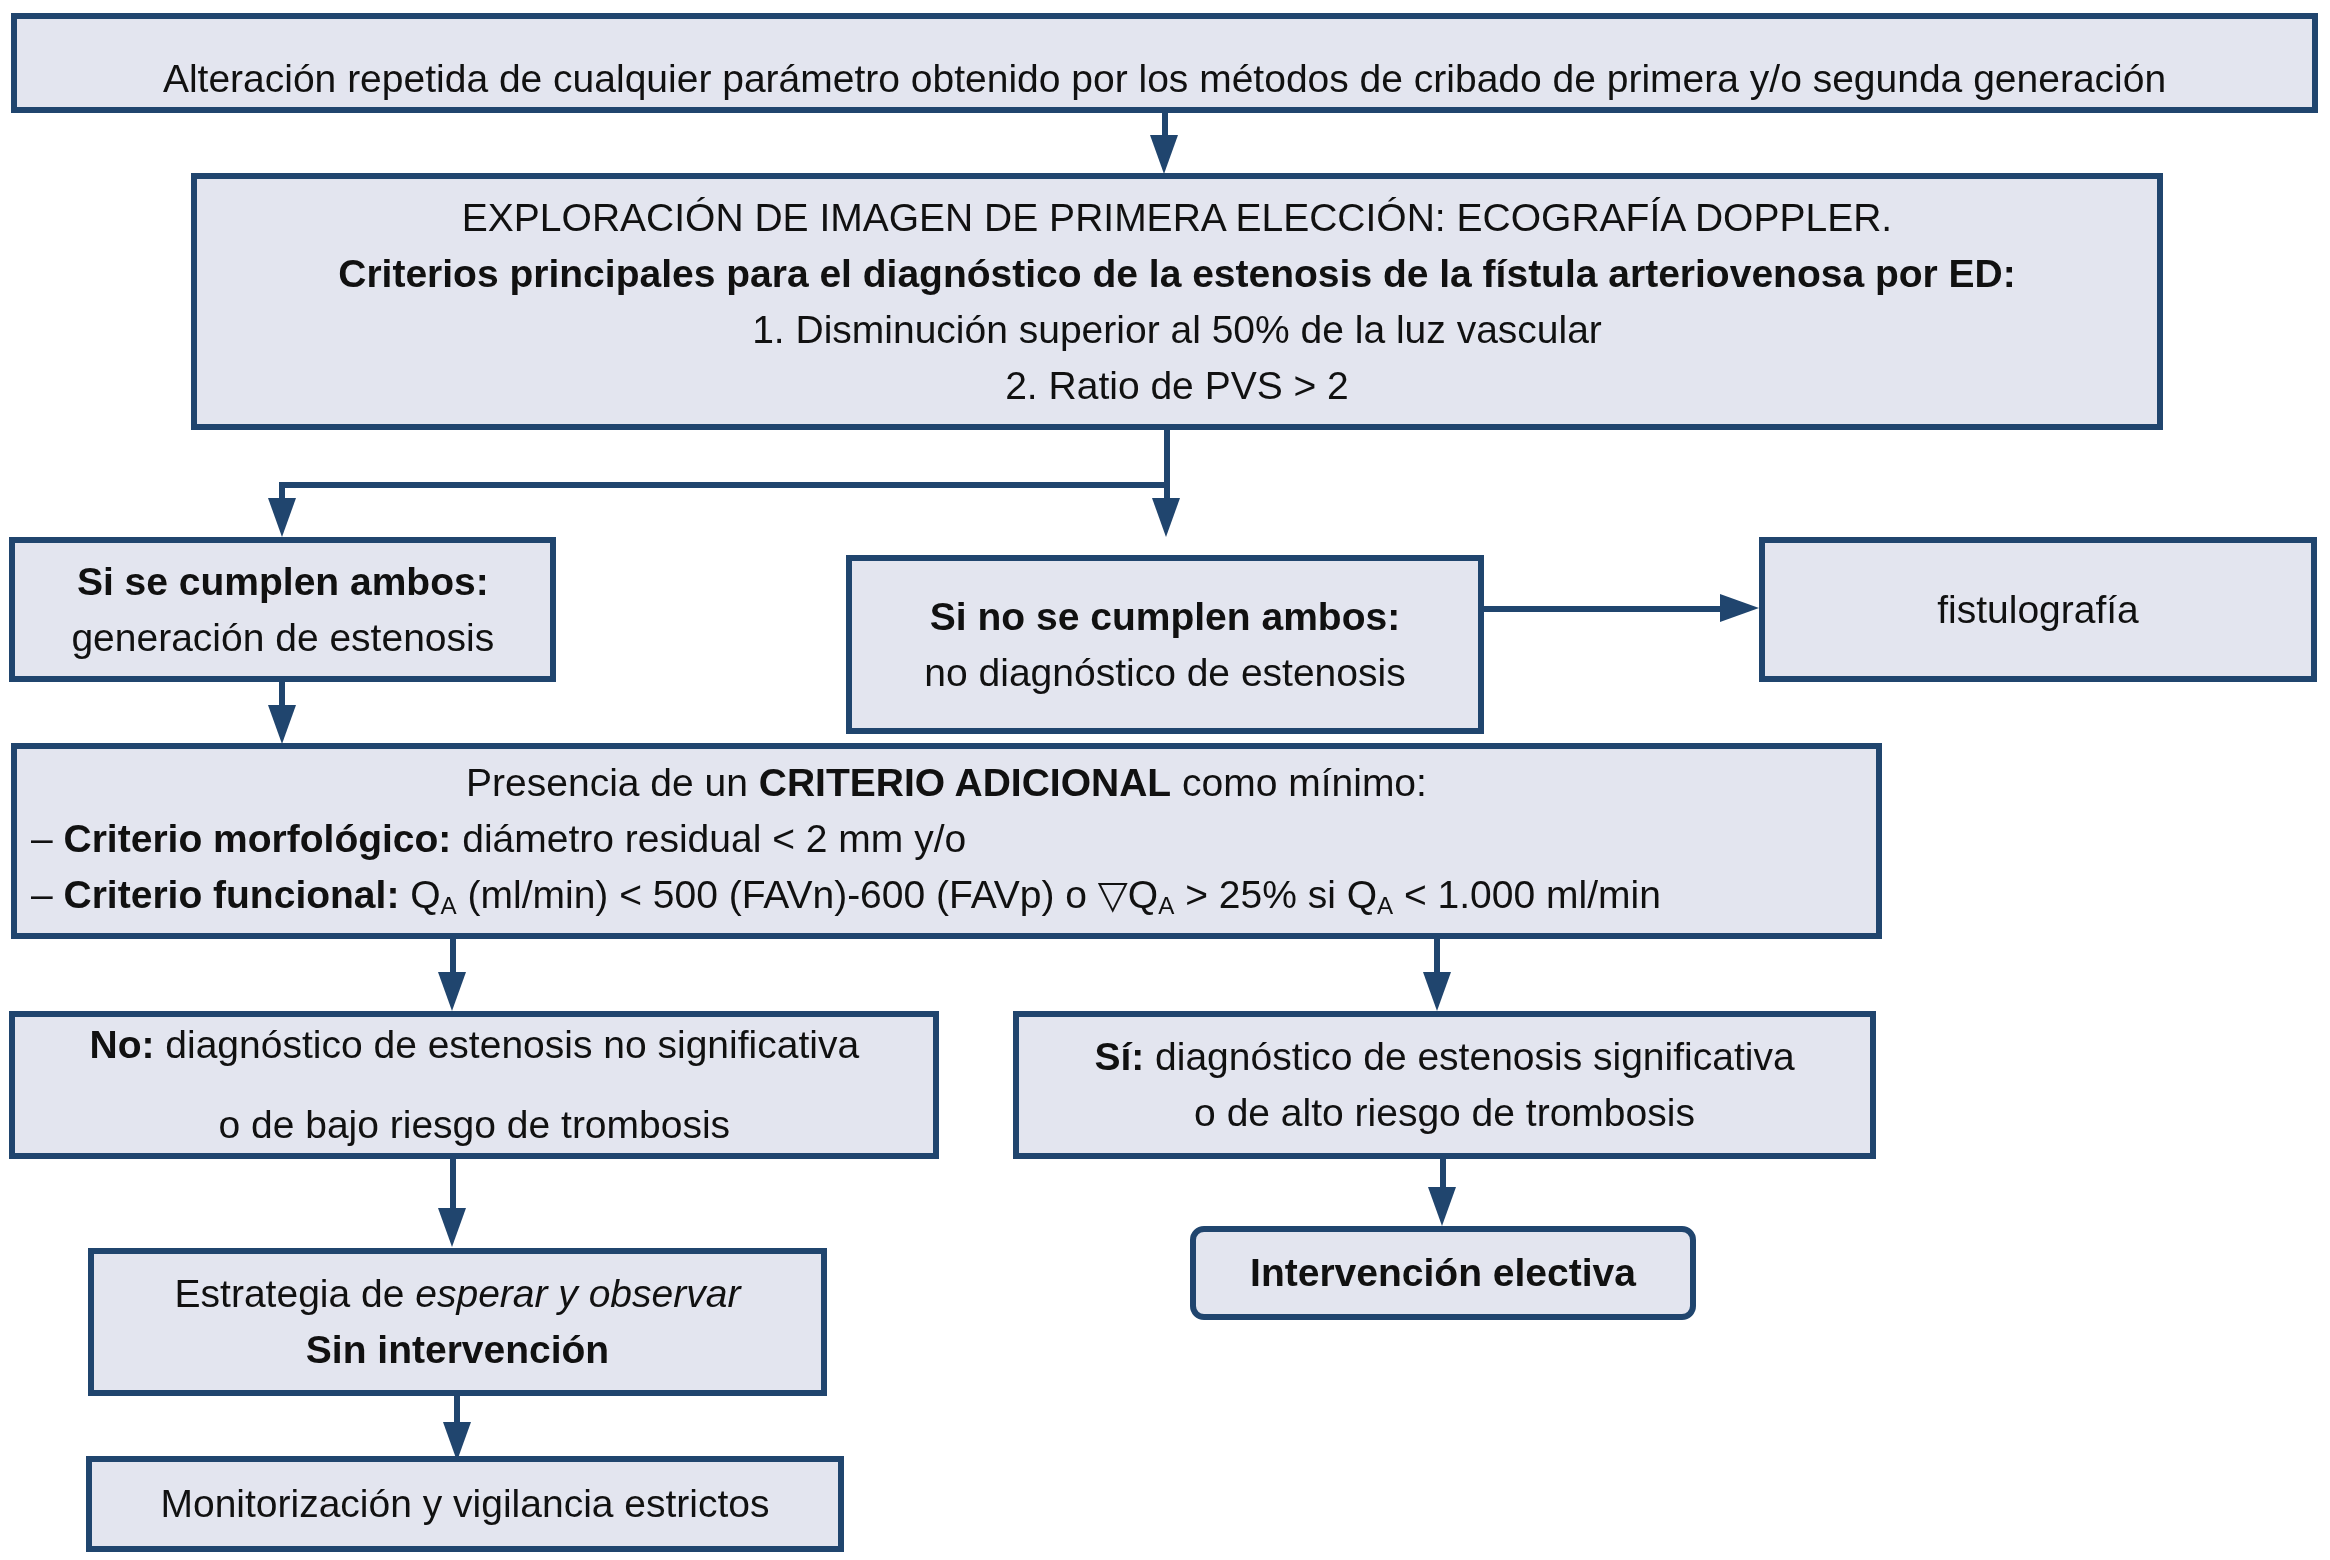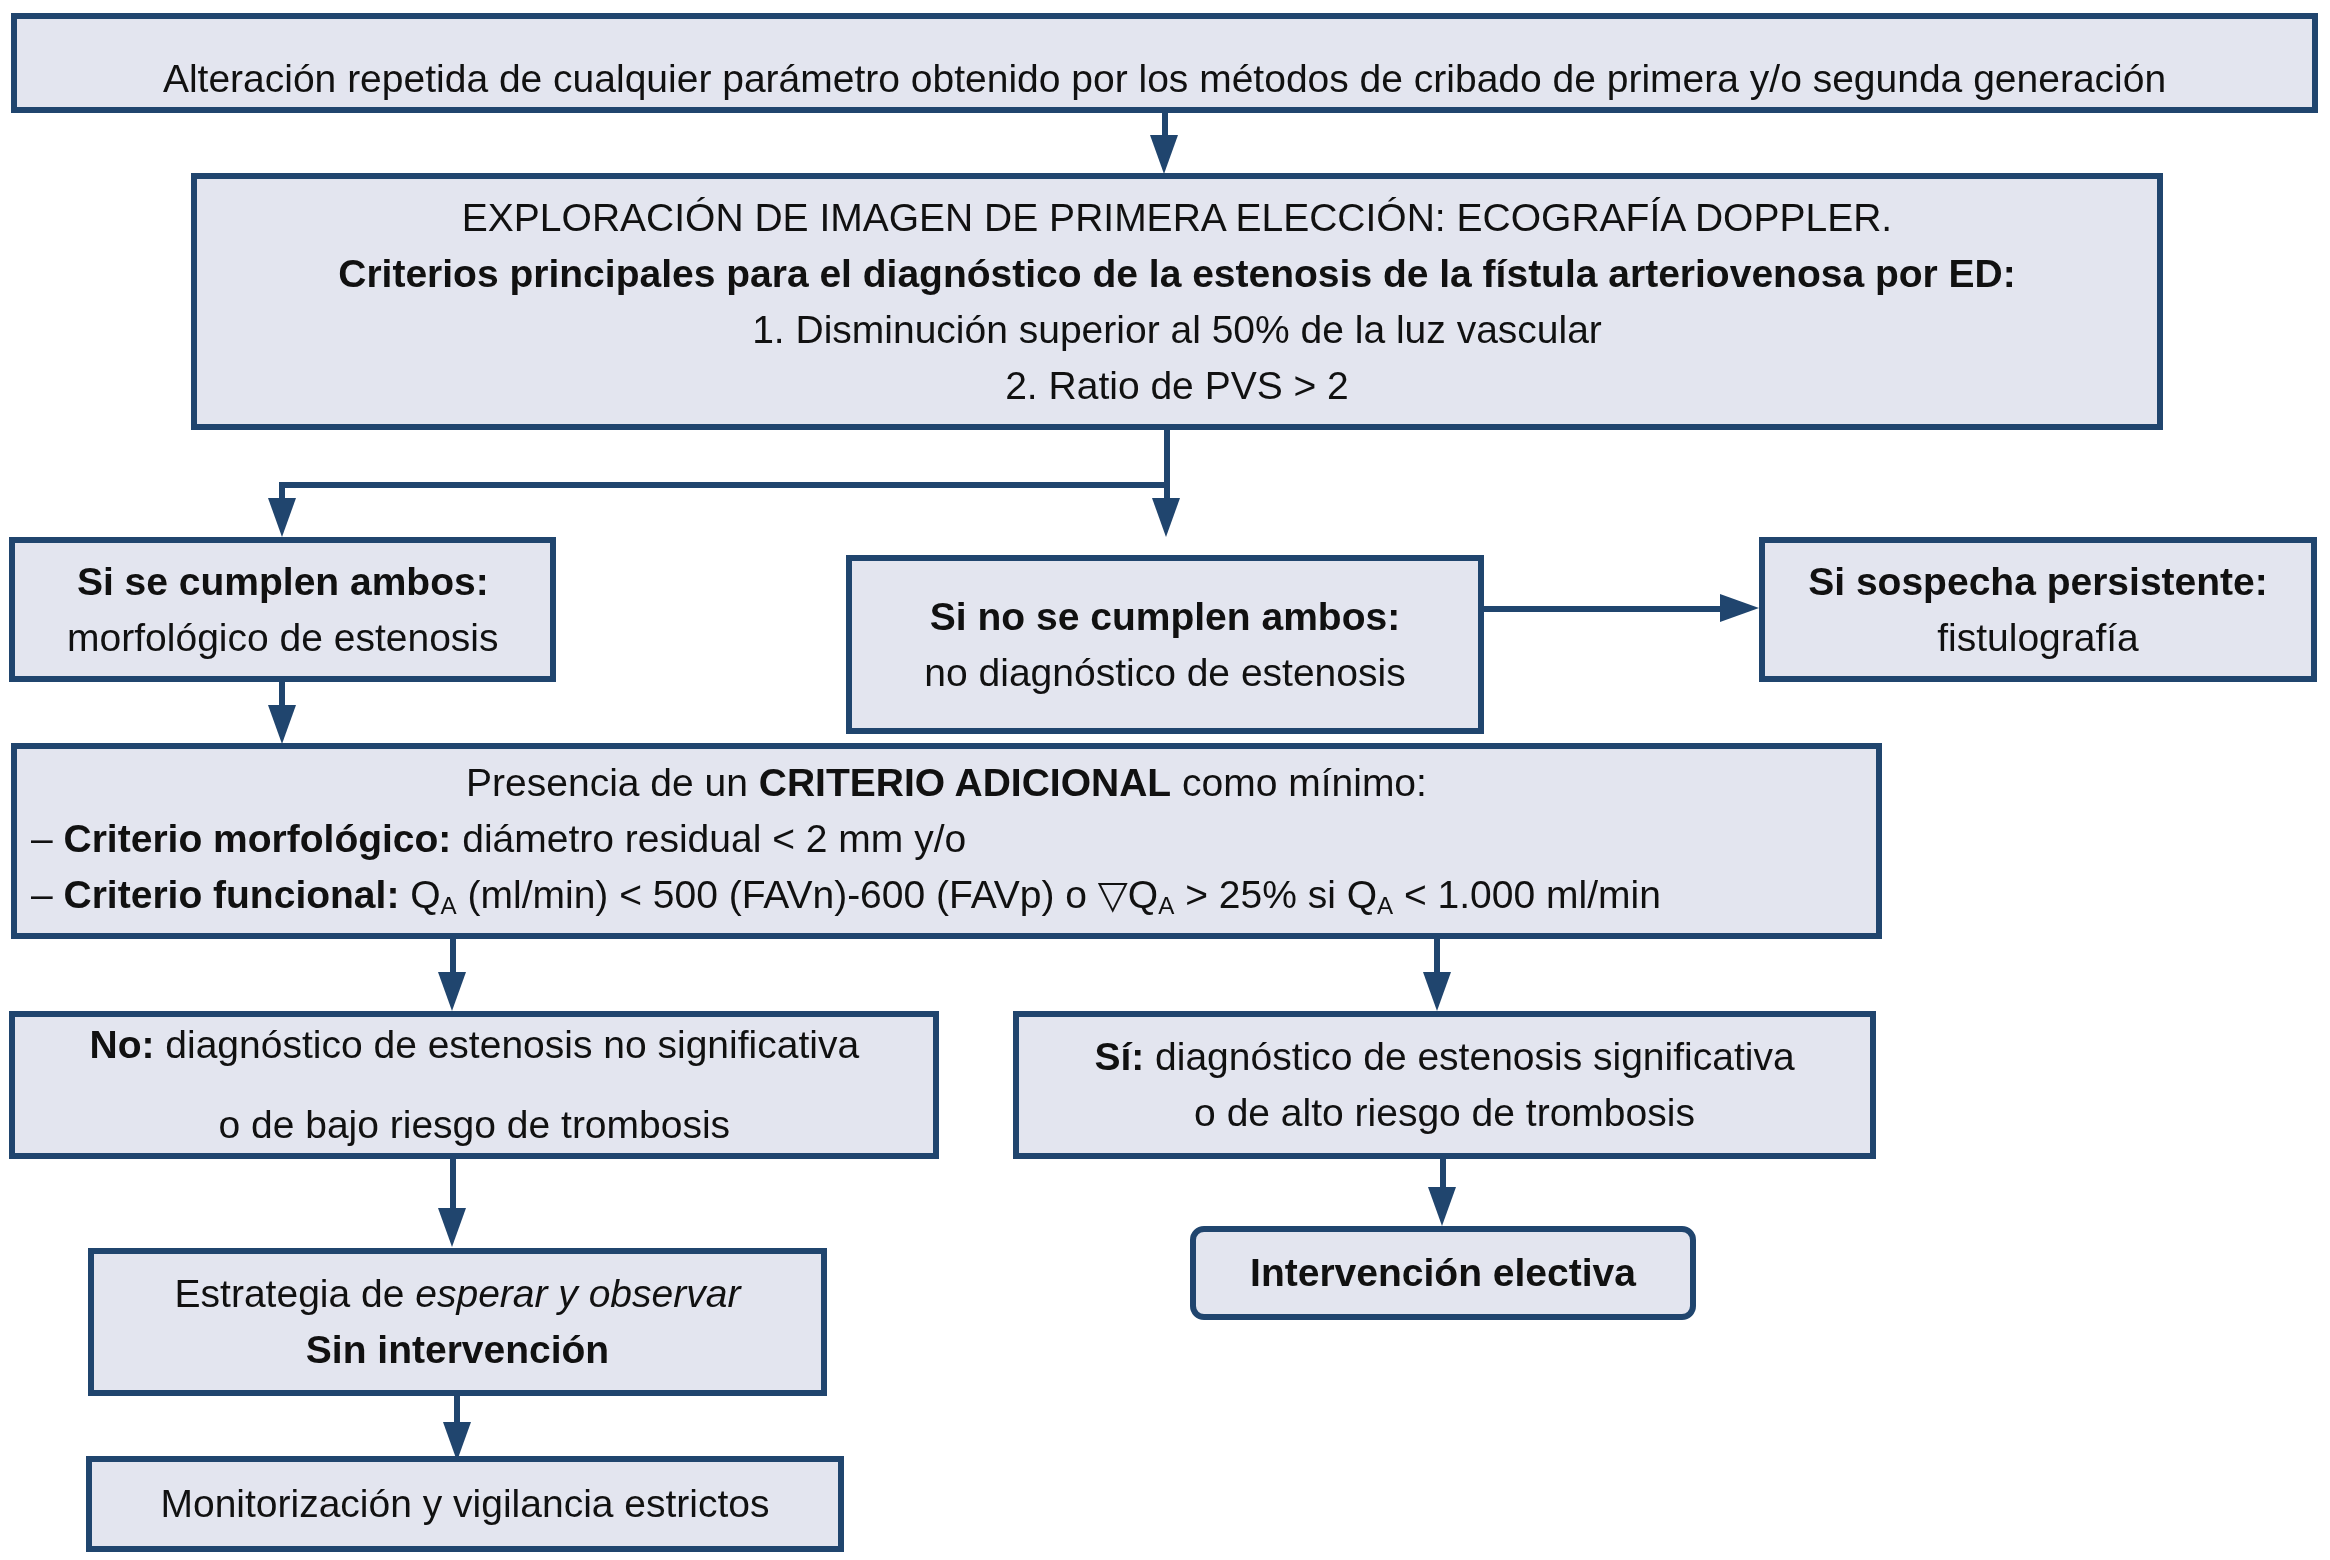--- a/index.html
+++ b/index.html
@@ -56,33 +56,32 @@
 </div>
 
 <div class="vline" style="left:1164px;top:429px;height:73px;"></div>
 <div class="hline" style="left:279px;top:482px;width:891px;"></div>
 <div class="vline" style="left:279px;top:482px;height:20px;"></div>
 <div class="head-down" style="left:268px;top:498px;"></div>
 <div class="head-down" style="left:1152px;top:498px;"></div>
 
 <div class="node" style="left:9.3px;top:537px;width:547px;height:145px;">
   <div class="bold">Si se cumplen ambos:</div>
-  <div>morfológico de estenosis</div>
+  <div>generación de estenosis</div>
 </div>
 
 <div class="node" style="left:846px;top:555px;width:638px;height:179px;">
   <div class="bold">Si no se cumplen ambos:</div>
   <div>no diagnóstico de estenosis</div>
 </div>
 
 <div class="hline" style="left:1484px;top:606px;width:238px;"></div>
 <div class="head-right" style="left:1720px;top:594px;"></div>
 
 <div class="node" style="left:1759px;top:537px;width:558px;height:145px;">
-  <div class="bold">Si sospecha persistente:</div>
   <div>fistulografía</div>
 </div>
 
 <div class="vline" style="left:279px;top:682px;height:28px;"></div>
 <div class="head-down" style="left:268px;top:705px;"></div>
 
 <div class="node" style="left:11px;top:743px;width:1871px;height:196px;">
   <div class="center-line"><span>Presencia de un </span><span class="bold">CRITERIO ADICIONAL</span><span> como mínimo:</span></div>
   <div class="left-align"><span>– </span><span class="bold">Criterio morfológico:</span><span> diámetro residual &lt; 2 mm y/o</span></div>
   <div class="left-align"><span>– </span><span class="bold">Criterio funcional:</span><span> Q</span><span class="sub">A</span><span> (ml/min) &lt; 500 (FAVn)-600 (FAVp) o ▽Q</span><span class="sub">A</span><span> &gt; 25% si Q</span><span class="sub">A</span><span> &lt; 1.000 ml/min</span></div>

